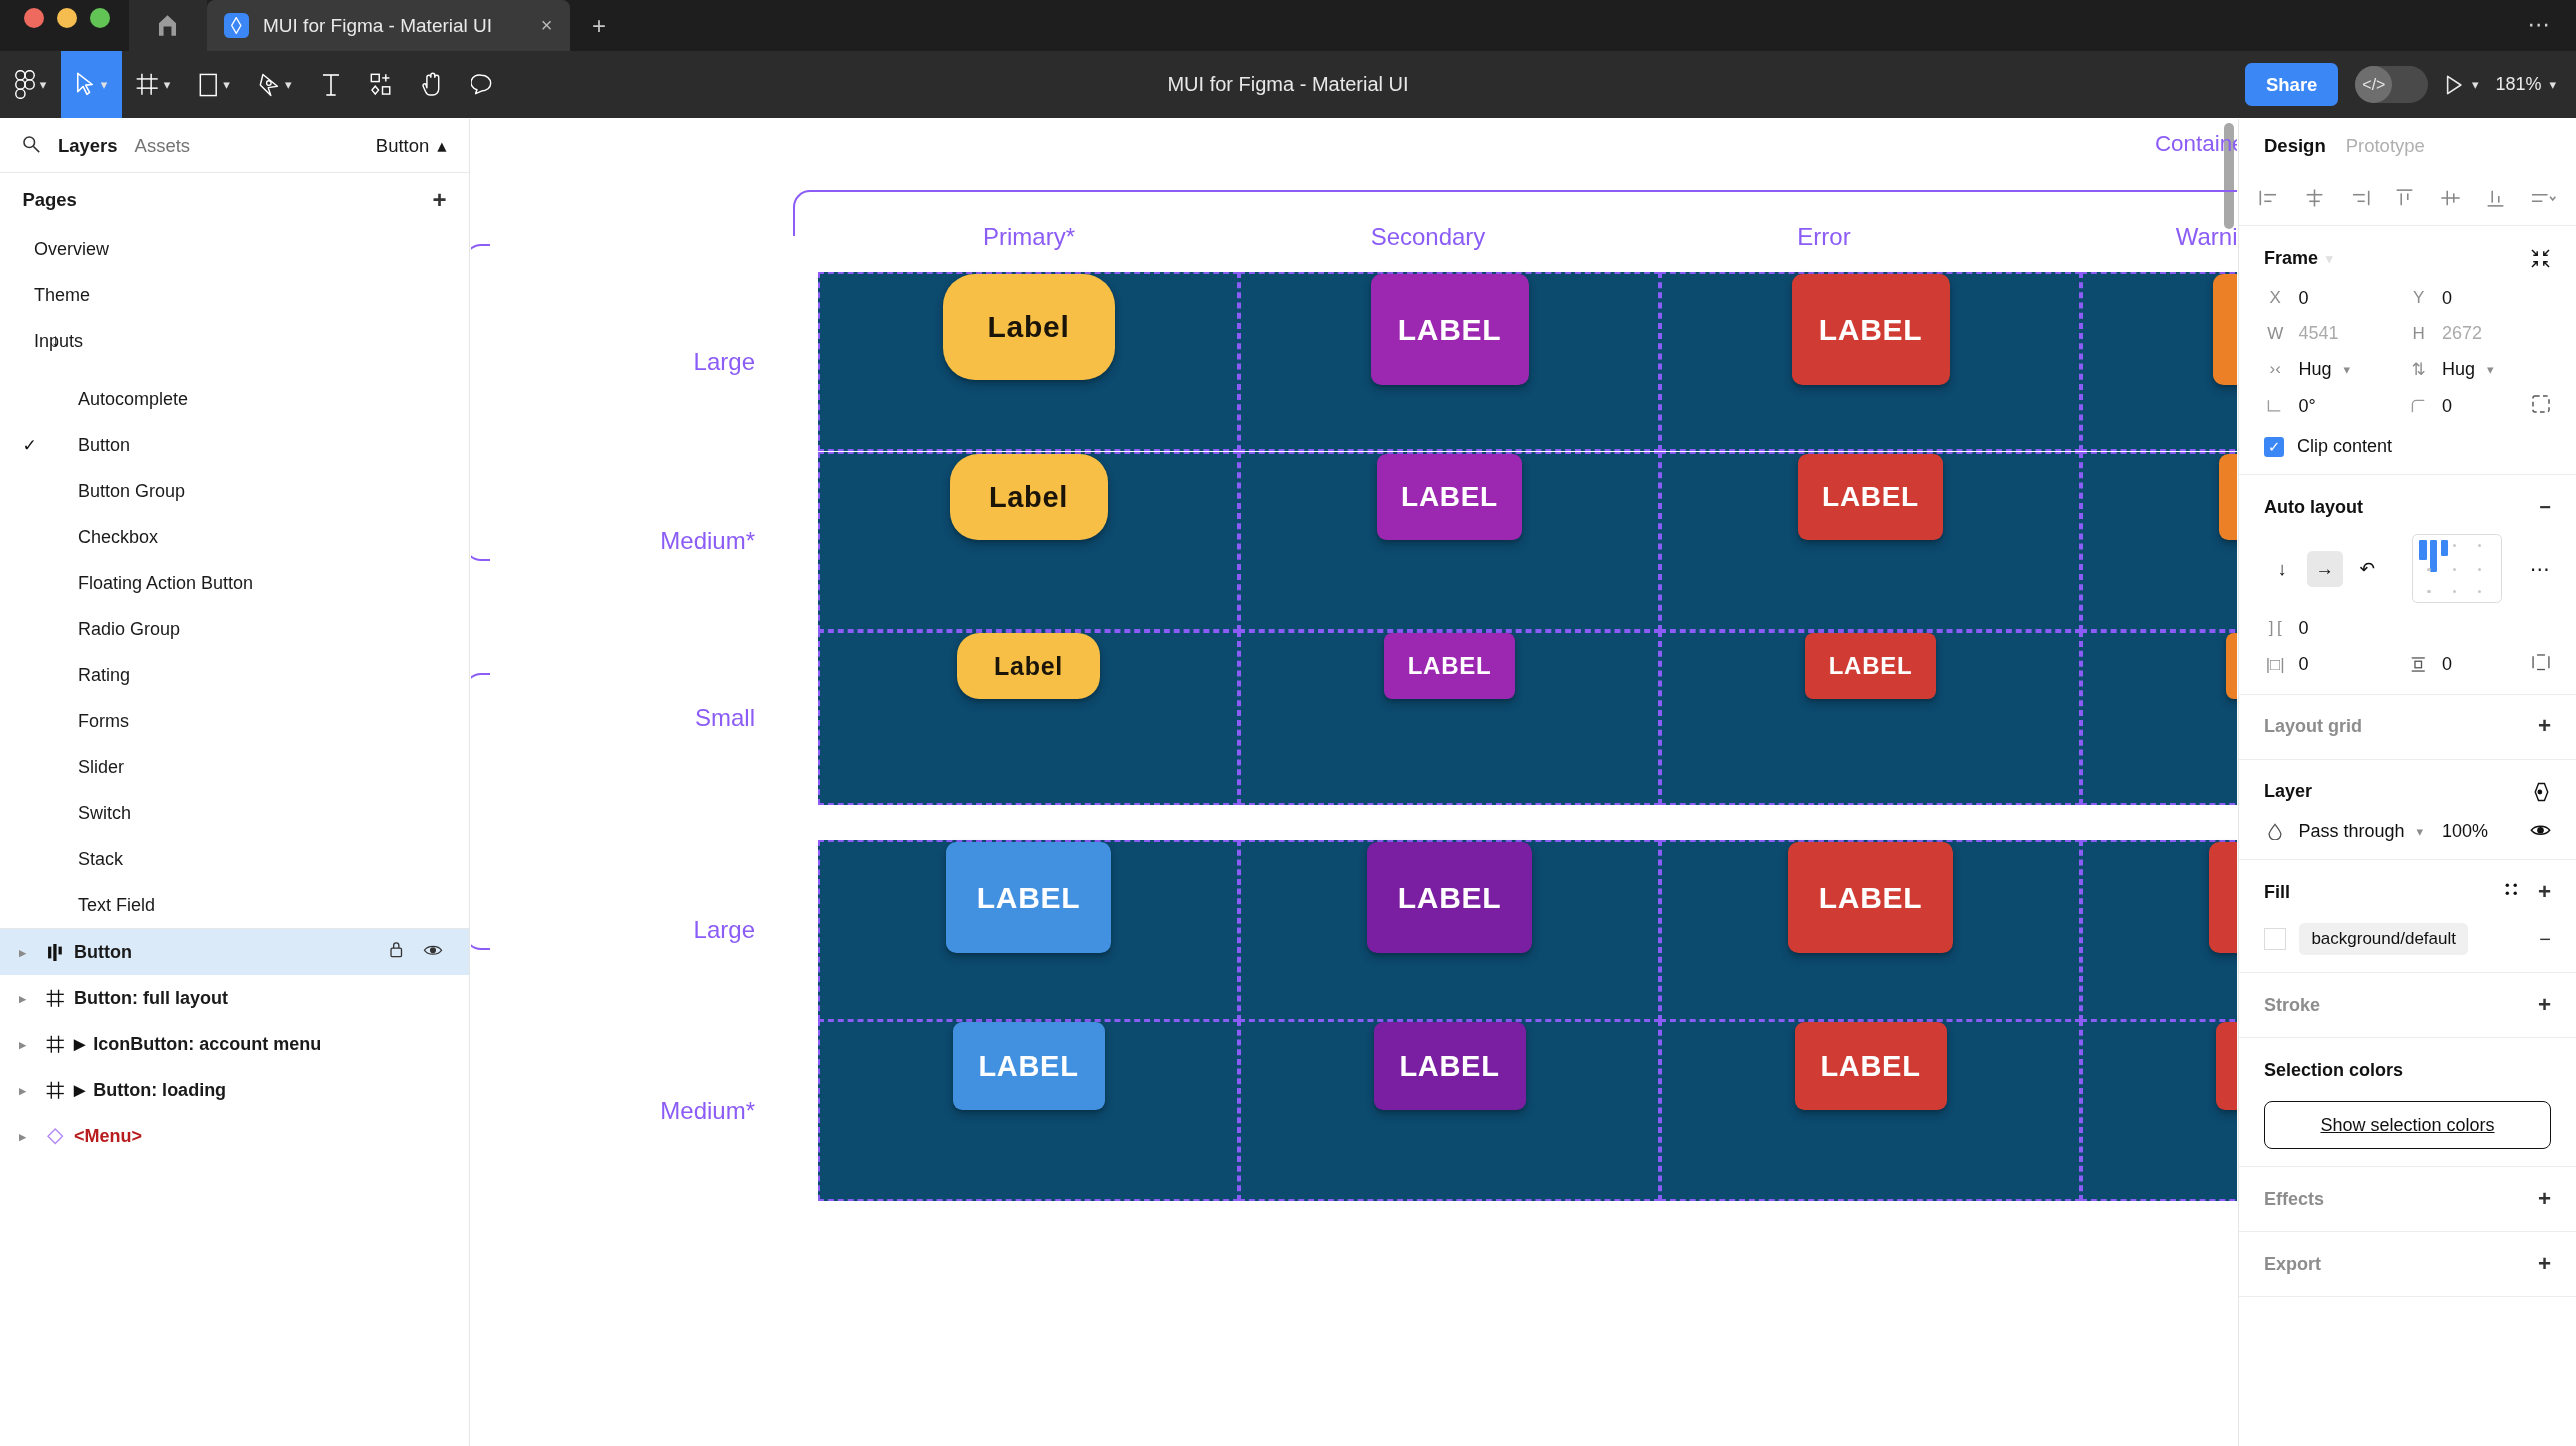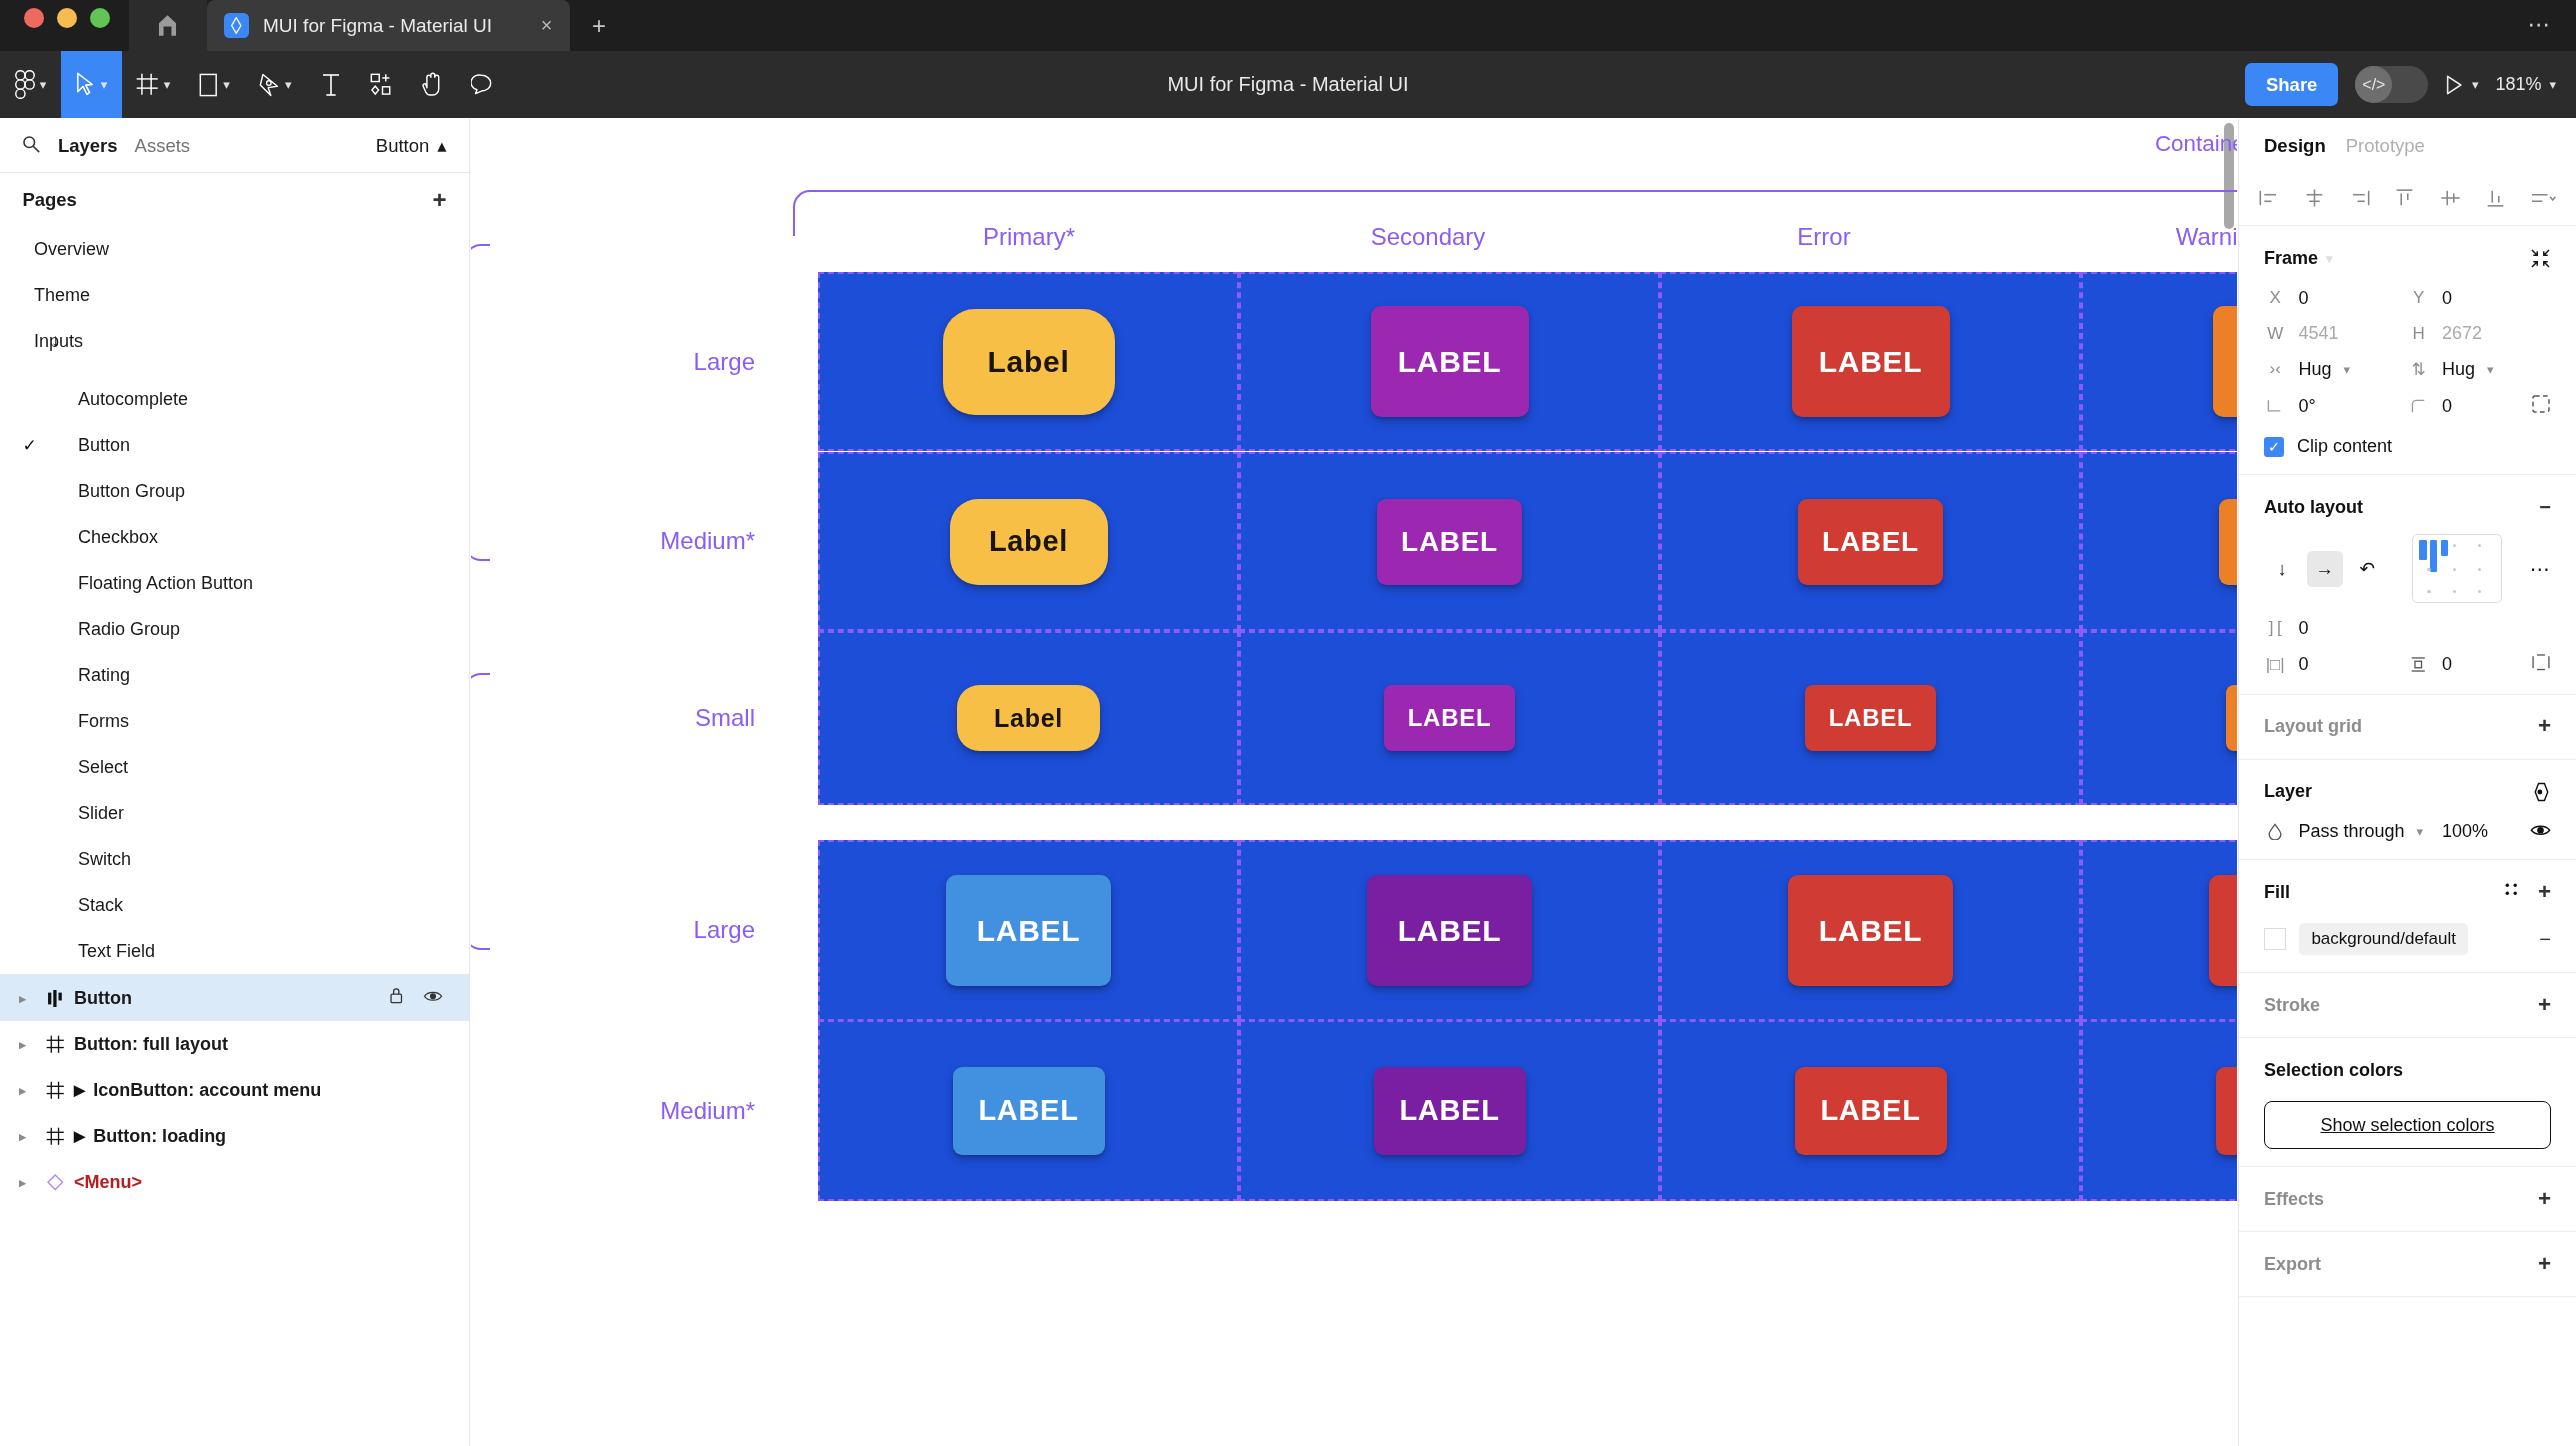--- a/index.html
+++ b/index.html
@@ -188,23 +188,23 @@
   }
   .col-hdr {
     position: absolute; font-size: 24px; color: #8b5cf6; text-align: center;
     white-space: nowrap; transform: translateX(-50%);
   }
   .row-hdr {
     position: absolute; font-size: 24px; color: #8b5cf6; white-space: nowrap;
     transform: translate(-100%, -50%);
   }
   .cell {
-    position: absolute; background: #1d4ed8;
+    position: absolute; background: #0c4a6e;
     border: 2px dashed #8b5cf6;
-    display: flex; align-items: center; justify-content: center;
+    display: flex; align-items: flex-start; justify-content: center;
   }
   .mbtn {
     border: none; color: #fff; font-weight: bold; cursor: pointer;
     font-family: "Liberation Sans", sans-serif; letter-spacing: 0.7px;
     box-shadow: 0 4.6px 9.2px rgba(0,0,0,0.22), 0 2px 3.3px rgba(0,0,0,0.16);
     display: flex; align-items: center; justify-content: center;
   }
   .scrollbar-v {
     position: absolute; right: 2.6px; top: 4px; width: 10.6px; height: 106px;
     background: #a8a8a8; border-radius: 5.3px;
@@ -392,23 +392,20 @@
         <span>Floating Action Button</span>
       </div>
       <div class="page-row indent">
         <span>Radio Group</span>
       </div>
       <div class="page-row indent">
         <span>Rating</span>
       </div>
       <div class="page-row indent">
         <span>Forms</span>
-      </div>
-      <div class="page-row indent">
-        <span>Select</span>
       </div>
       <div class="page-row indent">
         <span>Slider</span>
       </div>
       <div class="page-row indent">
         <span>Switch</span>
       </div>
       <div class="page-row indent">
         <span>Stack</span>
       </div>

